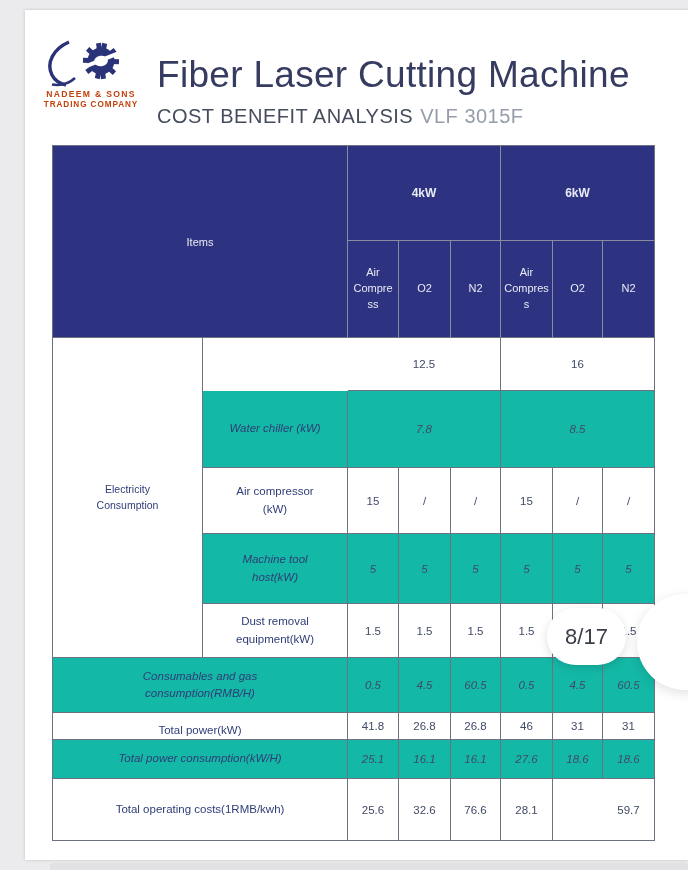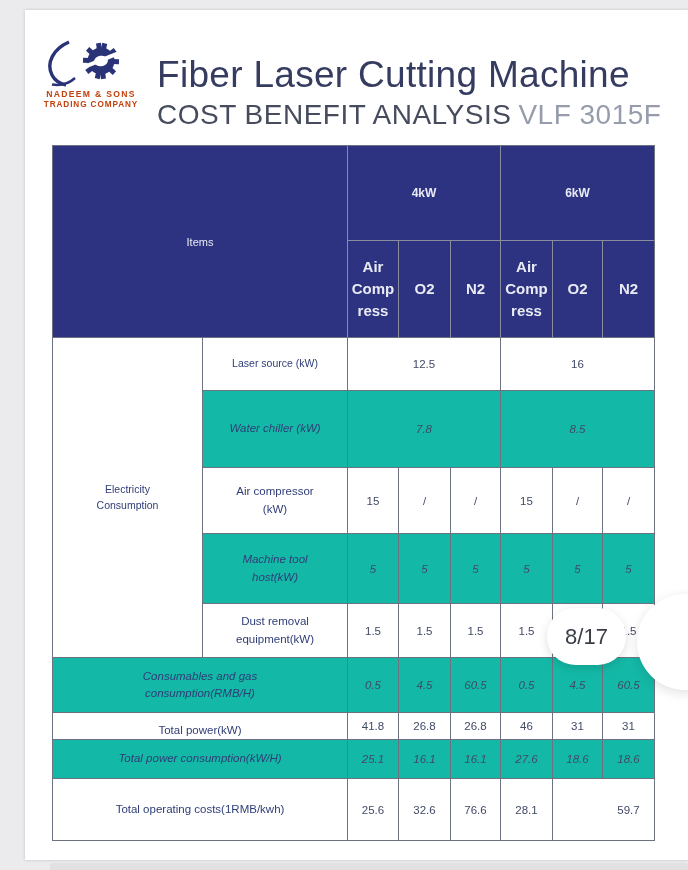--- a/index.html
+++ b/index.html
@@ -20,21 +20,21 @@
 
   
   .logo { position:absolute; left:10px; top:26px; width:112px; text-align:center; }
   .logo svg { display:block; margin:0 auto; }
   .logo-text { color:#c2410c; font-weight:bold; letter-spacing:1.3px; line-height:1.15; }
   .logo-line1 { font-size:8.6px; }
   .logo-line2 { font-size:8.2px; letter-spacing:0.9px; }
 
   .titles { position:absolute; left:132px; top:44px; }
   .doc-title { font-size:37px; color:#363c60; letter-spacing:0.3px; font-weight:500; }
-  .doc-subtitle { font-size:28px; color:#464c5e; letter-spacing:0.5px; margin-top:3px; }
+  .doc-subtitle { font-size:20px; color:#464c5e; letter-spacing:0.5px; margin-top:9px; }
   .doc-model { color:#969cab; margin-left:7px; }
 
   
   .cost-table {
     position:absolute; left:27px; top:135px;
     display:grid;
     grid-template-columns:150px 145px 51px 52px 50px 52px 50px 51px;
     grid-template-rows:95px 97px 53px 77px 66px 70px 54px 55px 27px 39px 61px;
     border:1px solid #6d7280;
     width:603px;
@@ -53,21 +53,21 @@
 
   .hcell {
     background:#2d3380; color:#e9ebf4;
     border-right:1px solid #8a8da0; border-bottom:1px solid #8a8da0;
     display:flex; align-items:center; justify-content:center; text-align:center;
     font-size:11px;
   }
   .hcell.no-br { border-right:none; }
   .hcell.hdr-bottom { border-bottom:1px solid #6d7280; }
   .hcell.group-kw { font-weight:bold; font-size:12px; }
-  .hcell.subhead { padding:0 3px; overflow-wrap:break-word; word-break:break-word; line-height:1.45; font-size:15px;font-weight:bold; }
+  .hcell.subhead { padding:0 3px; overflow-wrap:break-word; word-break:break-word; line-height:1.45; font-size:11px; }
   .hcell.subhead span { display:block; max-width:46px; }
 
   .items-cell { grid-column:1/3; grid-row:1/3; }
   .g4 { grid-column:3/6; grid-row:1; }
   .g6 { grid-column:6/9; grid-row:1; }
 
   .label-cell { color:#2f3d77; line-height:1.5; padding:0 20px; }
   .label-sm { font-size:10.5px; }
   .group-cell { grid-column:1; grid-row:3/8; color:#2f3d77; font-size:10.5px; line-height:1.5; }
   .group-cell span { display:block; max-width:85px; }
@@ -158,21 +158,20 @@
           <span>O2</span>
         </div>
       <div class="hcell subhead hdr-bottom no-br" style="grid-column:8;grid-row:2;">
           <span>N2</span>
         </div>
 
       <div class="cell group-cell">
           <span>Electricity Consumption</span>
         </div>
 
-      <div class="cell label-cell label-sm" style="grid-column:2;grid-row:3;">Laser source (kW)</div>
       <div class="cell" style="grid-column:3/6;grid-row:3;">12.5</div>
       <div class="cell no-br" style="grid-column:6/9;grid-row:3;">16</div>
 
       <div class="cell shade label-cell" style="grid-column:2;grid-row:4;">Water chiller (kW)</div>
       <div class="cell shade" style="grid-column:3/6;grid-row:4;">7.8</div>
       <div class="cell shade no-br" style="grid-column:6/9;grid-row:4;">8.5</div>
 
       <div class="cell label-cell" style="grid-column:2;grid-row:5;">Air compressor (kW)</div>
       <div class="cell" style="grid-column:3;grid-row:5;">15</div>
       <div class="cell" style="grid-column:4;grid-row:5;">/</div>

